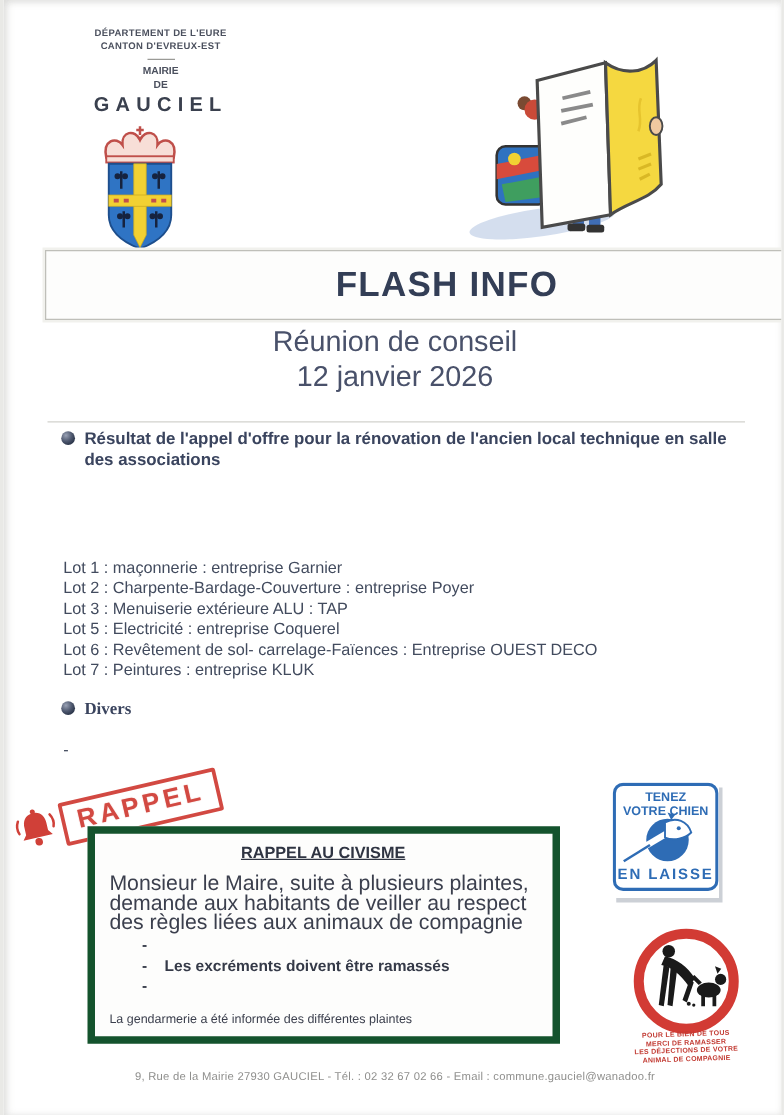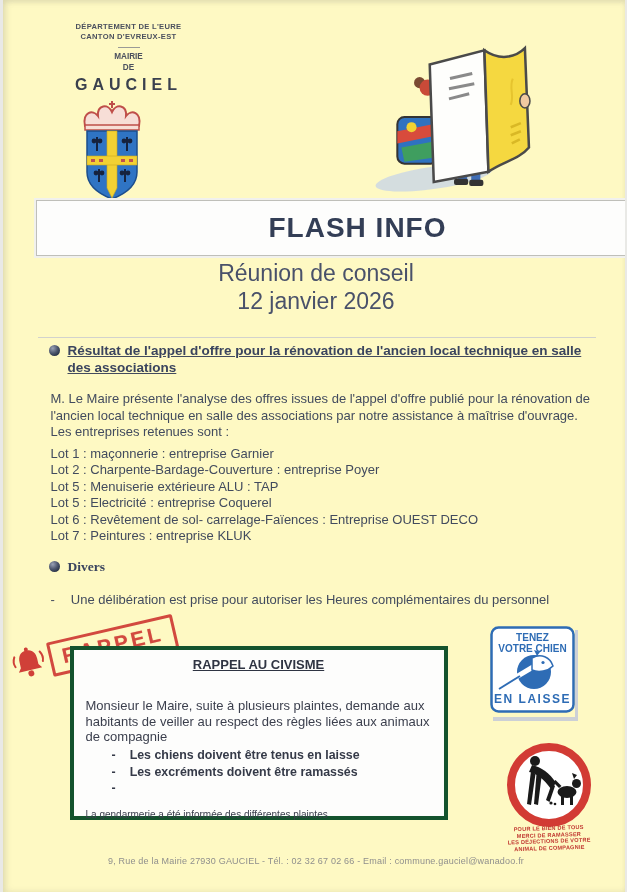--- a/index.html
+++ b/index.html
@@ -1,18 +1,18 @@
 <!DOCTYPE html>
 <html><head>
 <meta charset="utf-8">
 <style>
   html,body{margin:0;padding:0;background:#e9e9e6;}
   .page{
     position:relative;width:622px;height:892px;margin:0 auto;
-    background:#fef9c3;overflow:hidden;
+    background:#ffffff;overflow:hidden;
     font-family:"Liberation Sans", sans-serif;color:#434b5e;
     box-shadow:inset 3px 0 6px rgba(120,120,115,.18), inset 0 3px 5px rgba(120,120,115,.12);
   }
   
   .org-block{position:absolute;left:28px;top:22px;width:196px;text-align:center;}
   .dept-line{font-size:7.6px;font-weight:600;letter-spacing:.3px;color:#4b505e;line-height:10px;}
   .org-divider{width:22px;height:1px;background:#9a9a96;margin:5px auto 4px auto;}
   .mairie-line{font-size:8.2px;font-weight:600;color:#4b505e;line-height:10.5px;}
   .commune-name{font-size:16px;font-weight:bold;letter-spacing:5px;color:#3a404e;margin-top:3px;}
   .coat{position:absolute;left:70px;top:100px;}
@@ -25,40 +25,40 @@
   }
   .title-box h1{margin:0;font-size:28px;letter-spacing:1px;color:#333e56;font-weight:bold;}
   .meeting{position:absolute;left:0;top:259px;width:627px;text-align:center;color:#49516a;}
   .meeting div{font-size:23px;line-height:28px;}
   .faint-rule{position:absolute;left:35px;top:337px;width:558px;height:1px;background:#d2d2cd;}
   
   .sec-head{position:absolute;display:flex;align-items:flex-start;gap:8px;}
   .sphere{width:11px;height:11px;border-radius:50%;margin-top:3px;flex:0 0 auto;
     background:radial-gradient(circle at 34% 30%, #9aa2b5 0%, #4e586f 45%, #2b3549 75%);}
   .sec-head .txt{font-size:13.5px;font-weight:bold;color:#3a445e;line-height:17px;}
-  .offers-head{left:46px;top:342px;width:540px;text-decoration:underline;}
+  .offers-head{left:46px;top:342px;width:540px;}
   .offers-intro{position:absolute;left:48px;top:391px;width:542px;font-size:13px;line-height:16.6px;color:#424b5e;}
   .lots{position:absolute;left:48px;top:446px;width:545px;}
   .lots div{font-size:13px;line-height:16.4px;color:#424b5e;}
   .divers-head{left:46px;top:558px;width:300px;font-family:Liberation Serif, serif;}
   .divers-item{position:absolute;left:48px;top:592px;width:540px;display:flex;gap:16px;}
   .divers-item .dash{font-size:13px;color:#424b5e;}
   .divers-item .txt{font-size:13px;color:#424b5e;}
   
   .stamp-group{position:absolute;left:10px;top:622px;width:160px;height:70px;
     transform:rotate(-13deg);transform-origin:30% 60%;display:flex;align-items:center;gap:4px;}
   .stamp-box{border:3px solid #d04038;color:#d04038;font-weight:bold;font-size:21px;
     letter-spacing:3px;padding:2px 10px 3px 10px;border-radius:2px;opacity:.95;
     text-shadow:0 0 1px rgba(208,64,56,.4);}
   
-  .civisme{position:absolute;left:67px;top:646px;width:378px;height:174px;
-    border:4px solid #14532d;background:#fdfdfc;box-sizing:border-box;padding:6px 12px 0 12px;}
+  .civisme{position:absolute;left:67px;top:661px;width:378px;height:174px;
+    border:6px solid #14532d;background:#fdfdfc;box-sizing:border-box;padding:6px 12px 0 12px;}
   .civisme .title{ text-align:center;font-size:13px;font-weight:bold;color:#2f3442;
     text-decoration:underline;margin-top:1px;}
-  .civisme .intro{font-size:13px;line-height:15.6px;color:#3b3f4d;margin-top:26px;}
+  .civisme .intro{font-size:17px;line-height:15.6px;color:#3b3f4d;margin-top:10px;}
   .civisme .rules{margin-top:2px;}
   .civisme .rule{display:flex;gap:14px;margin-left:26px;font-size:12.4px;line-height:16.8px;
     font-weight:bold;color:#353a48;}
   .civisme .closing{font-size:10px;color:#3b3f4d;margin-top:12px;}
   
   .leash-sign{position:absolute;left:487px;top:626px;box-shadow:3px 4px 0 #ccd0d6;}
   .poop-sign{position:absolute;left:502px;top:741px;}
   .poop-caption{position:absolute;left:488px;top:825px;width:116px;text-align:center;
     transform:rotate(-2deg);}
   .poop-caption div{font-size:5.6px;line-height:6.6px;font-weight:bold;color:#c23b33;letter-spacing:.2px;}
@@ -152,37 +152,35 @@
     <div>Réunion de conseil</div>
     <div>12 janvier 2026</div>
   </div>
 
   <div class="faint-rule"></div>
 
   <div class="sec-head offers-head">
     <span class="sphere"></span>
     <span class="txt">Résultat de l'appel d'offre pour la rénovation de l'ancien local technique en salle des associations</span>
   </div>
-  <div class="offers-intro">M. Le Maire présente l'analyse des offres issues de l'appel d'offre publié pour la rénovation de l'ancien local technique en salle des associations par notre assistance à maîtrise d'ouvrage. Les entreprises retenues sont :</div>
   <div class="lots">
     <div>Lot 1 : maçonnerie : entreprise Garnier</div>
     <div>Lot 2 : Charpente-Bardage-Couverture : entreprise Poyer</div>
-    <div>Lot 5 : Menuiserie extérieure ALU : TAP</div>
+    <div>Lot 3 : Menuiserie extérieure ALU : TAP</div>
     <div>Lot 5 : Electricité : entreprise Coquerel</div>
     <div>Lot 6 : Revêtement de sol- carrelage-Faïences : Entreprise OUEST DECO</div>
     <div>Lot 7 : Peintures : entreprise KLUK</div>
   </div>
 
   <div class="sec-head divers-head">
     <span class="sphere"></span>
     <span class="txt">Divers</span>
   </div>
   <div class="divers-item">
     <span class="dash">-</span>
-    <span class="txt">Une délibération est prise pour autoriser les Heures complémentaires du personnel</span>
   </div>
 
   <div class="stamp-group">
     <span>
       <svg width="34" height="36" viewBox="0 0 34 36">
         <g fill="#d04038">
           <circle cx="17" cy="5" r="2"></circle>
           <path d="M17,6 C10.5,6 8,11 8,16 L8,22 L5,26 L29,26 L26,22 L26,16 C26,11 23.5,6 17,6 Z"></path>
           <circle cx="17" cy="29.5" r="3"></circle>
         </g>
@@ -194,21 +192,20 @@
     </span>
     <span class="stamp-box">RAPPEL</span>
   </div>
 
   <div class="civisme">
     <div class="title">RAPPEL AU CIVISME</div>
     <div class="intro">Monsieur le Maire, suite à plusieurs plaintes, demande aux habitants de veiller au respect des règles liées aux animaux de compagnie</div>
     <div class="rules">
       <div class="rule">
         <span>-</span>
-        <span>Les chiens doivent être tenus en laisse</span>
       </div>
       <div class="rule">
         <span>-</span>
         <span>Les excréments doivent être ramassés</span>
       </div>
       <div class="rule">
         <span>-</span>
       </div>
     </div>
     <div class="closing">La gendarmerie a été informée des différentes plaintes</div>

